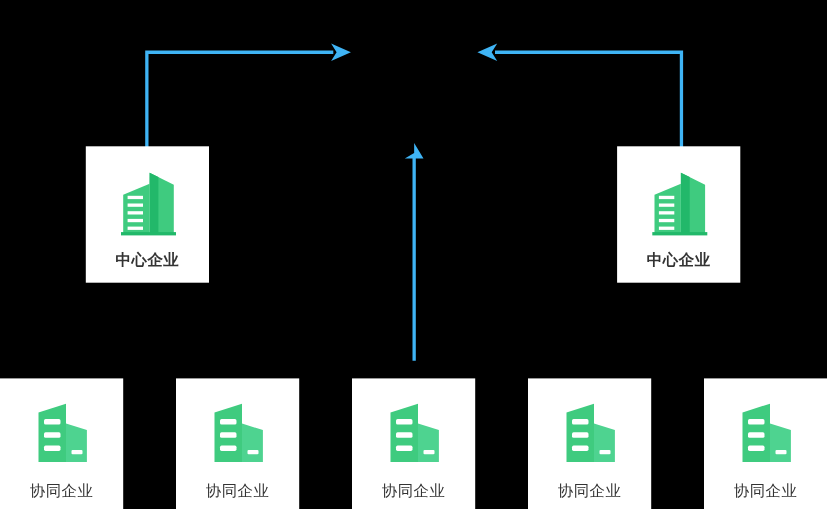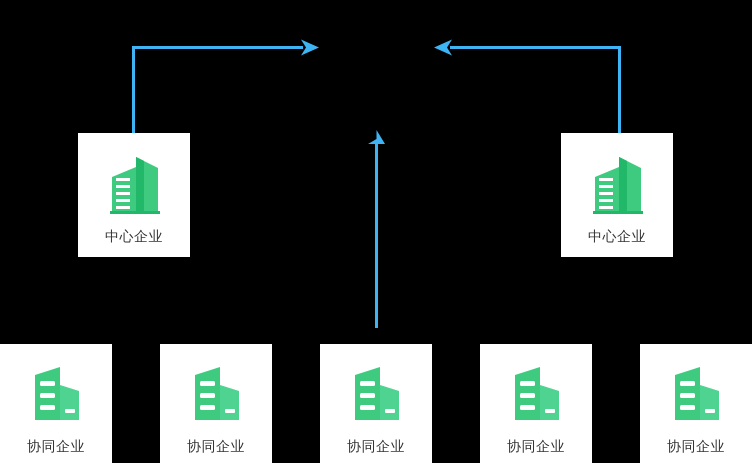--- a/index.html
+++ b/index.html
@@ -48,21 +48,21 @@
   }
   .node-operator .node-label { margin-top: 14px; }
 
   
   .node-core {
     top: 133px;
     width: 112px;
     height: 124px;
     padding-top: 20px;
   }
-  .node-core .node-label { margin-top: 14px; }
+  .node-core .node-label { margin-top: 14px; font-weight: bold; }
   .node-core-left  { left: 78px; }
   .node-core-right { left: 561px; }
 
   
   .node-collab {
     top: 344px;
     width: 112px;
     height: 119px;
     padding-top: 21px;
   }

